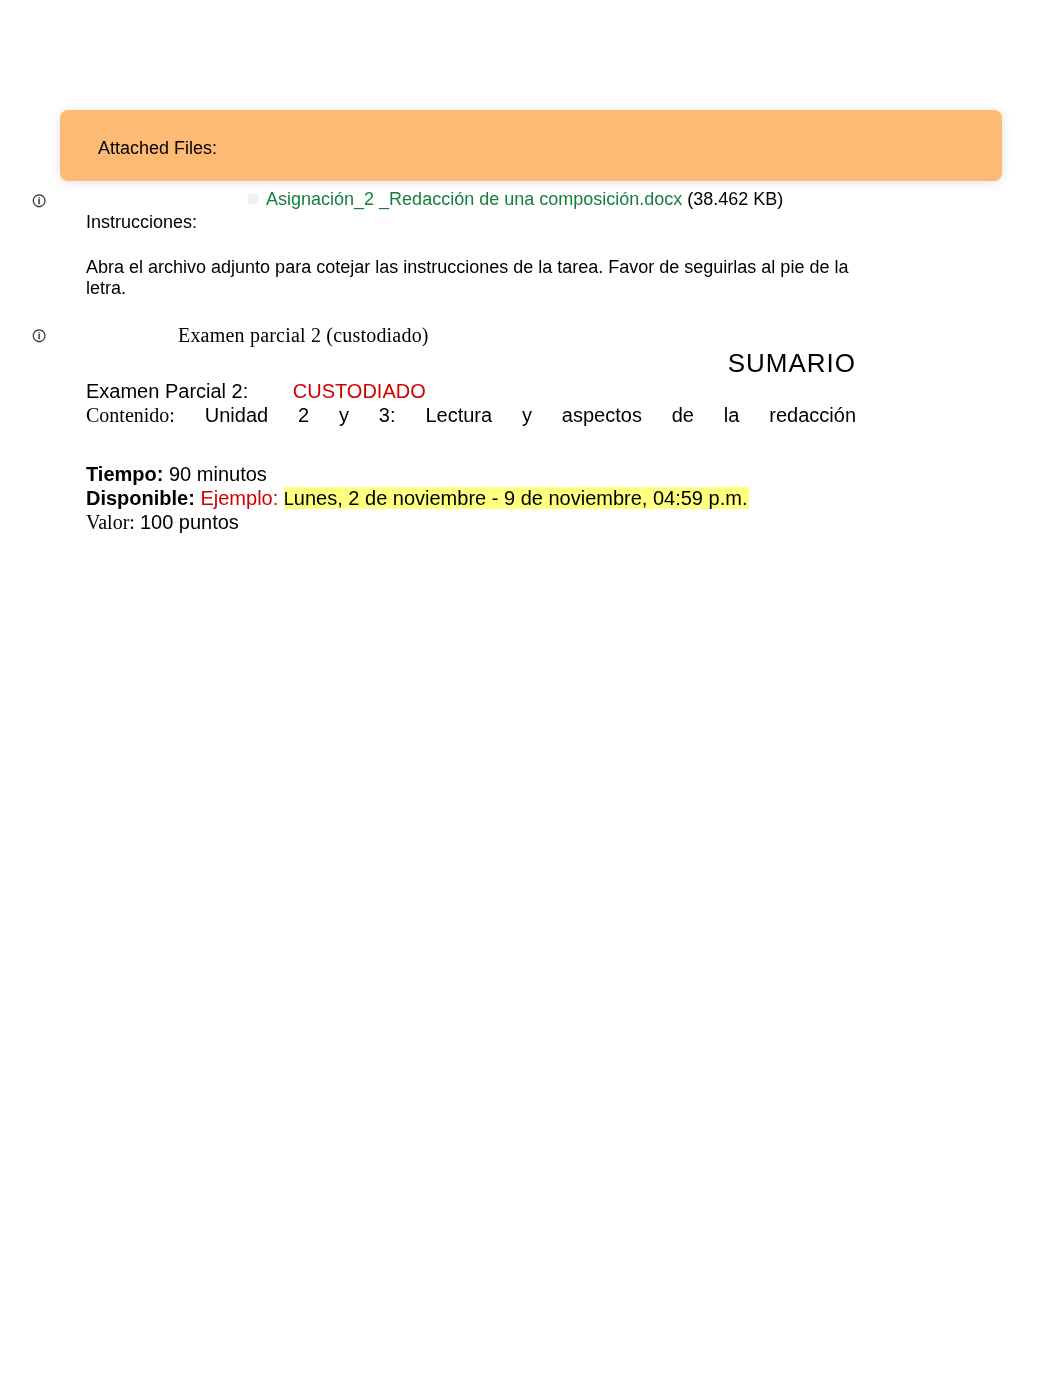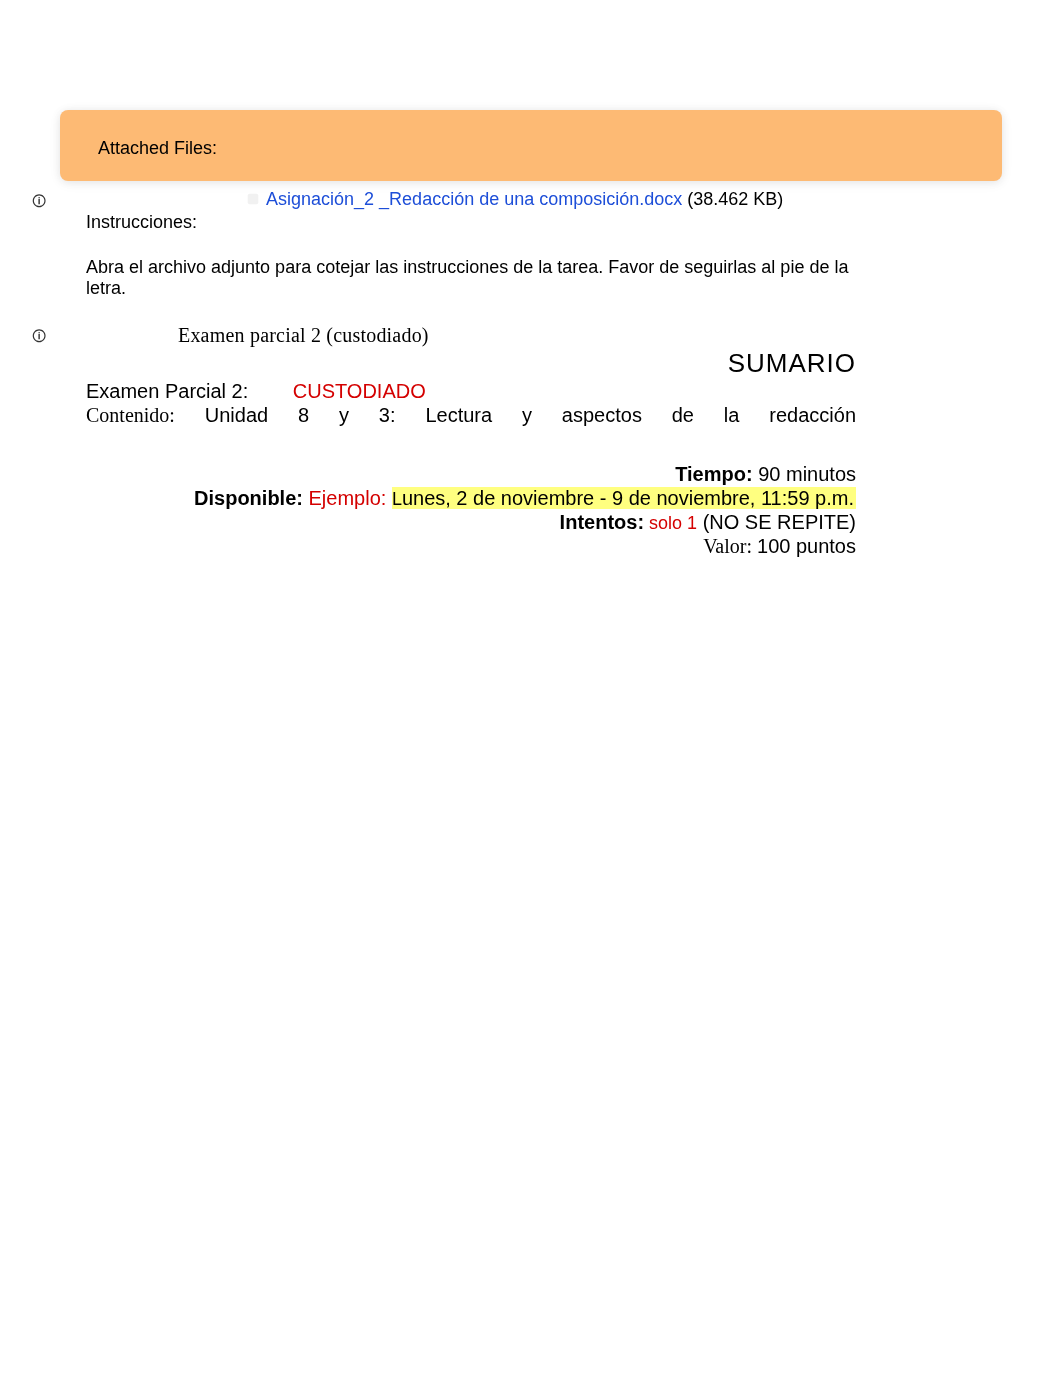--- a/index.html
+++ b/index.html
@@ -47,21 +47,21 @@
     }
     .file-attach-icon {
       display: inline-block;
       width: 14px;
       height: 14px;
       margin-right: 2px;
       vertical-align: -1px;
       opacity: 0.2;
     }
     .file-link {
-      color: #1d4ed8;
+      color: #15803d;
       text-decoration: none;
     }
     .inst-label {
       font-size: 18px;
       color: #000;
       margin-top: 2px;
       margin-left: 36px;
     }
     .inst-body {
       font-size: 18px;
@@ -113,21 +113,20 @@
       max-width: 770px;
     }
     .contenido-line .label-serif {
       font-family: "Liberation Serif","Times New Roman", serif;
     }
     .meta-block {
       margin-left: 36px;
       margin-top: 36px;
       font-size: 20px;
       max-width: 770px;
-      text-align: right;
     }
     .meta-line { margin-top: 1px; }
     .meta-line b { font-weight: 700; }
     .ejemplo { color: #d40000; }
     .hl {
       background: #ffff80;
       padding: 0 2px 0 0;
     }
     .solo1 { color: #d40000; font-size: 18px; }
     .valor-line {
@@ -173,32 +172,29 @@
     <span class="marker-icon">🛈</span>
     <span class="exam-title">Examen parcial 2 (custodiado)</span>
   </div>
 
   <div class="summary-block">
     <div class="sumario">SUMARIO</div>
     <div class="linepair">
       <span class="label-serif">Examen Parcial 2:</span>&nbsp;&nbsp;&nbsp;&nbsp;&nbsp;&nbsp;&nbsp;&nbsp;<span class="custodiado">CUSTODIADO</span>
     </div>
     <div class="contenido-line">
-      <span class="label-serif">Contenido:</span> <span>Unidad 8 y 3: Lectura y aspectos de la redacción</span>
+      <span class="label-serif">Contenido:</span> <span>Unidad 2 y 3: Lectura y aspectos de la redacción</span>
     </div>
   </div>
 
   <div class="meta-block">
     <div class="meta-line">
       <b>Tiempo:</b><span> 90 minutos</span>
     </div>
     <div class="meta-line">
-      <b>Disponible:</b><span class="ejemplo"> Ejemplo: </span><span class="hl"><span style="font-size:18px;">L</span><span>unes, 2  de noviembre - 9 de noviembre, 11:59 p.m.   </span></span>
-    </div>
-    <div class="meta-line">
-      <b>Intentos:</b><span class="solo1"> solo 1</span><span> (NO SE REPITE)</span>
+      <b>Disponible:</b><span class="ejemplo"> Ejemplo: </span><span class="hl"><span style="font-size:18px;">L</span><span>unes, 2  de noviembre - 9 de noviembre, 04:59 p.m.   </span></span>
     </div>
     <div class="valor-line">
       <span>Valor:    </span><span class="valor-val">100 puntos</span>
     </div>
   </div>
 
 </div>
 
 </body></html>

